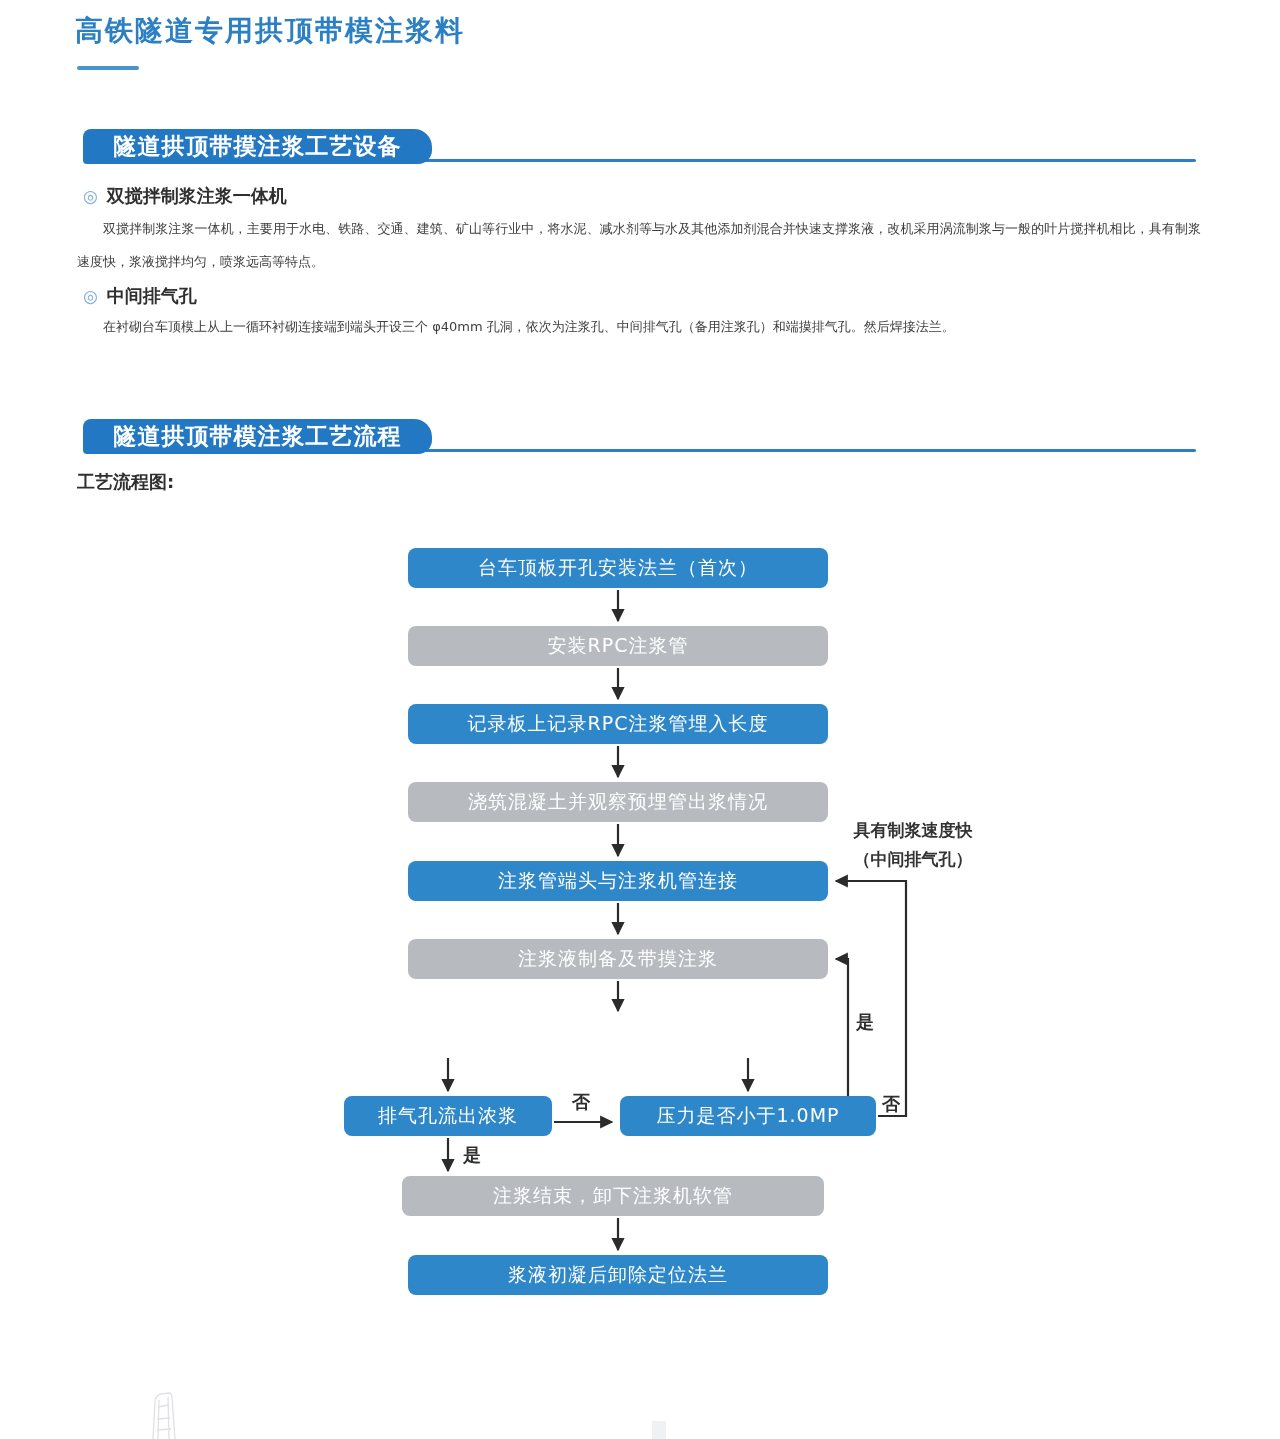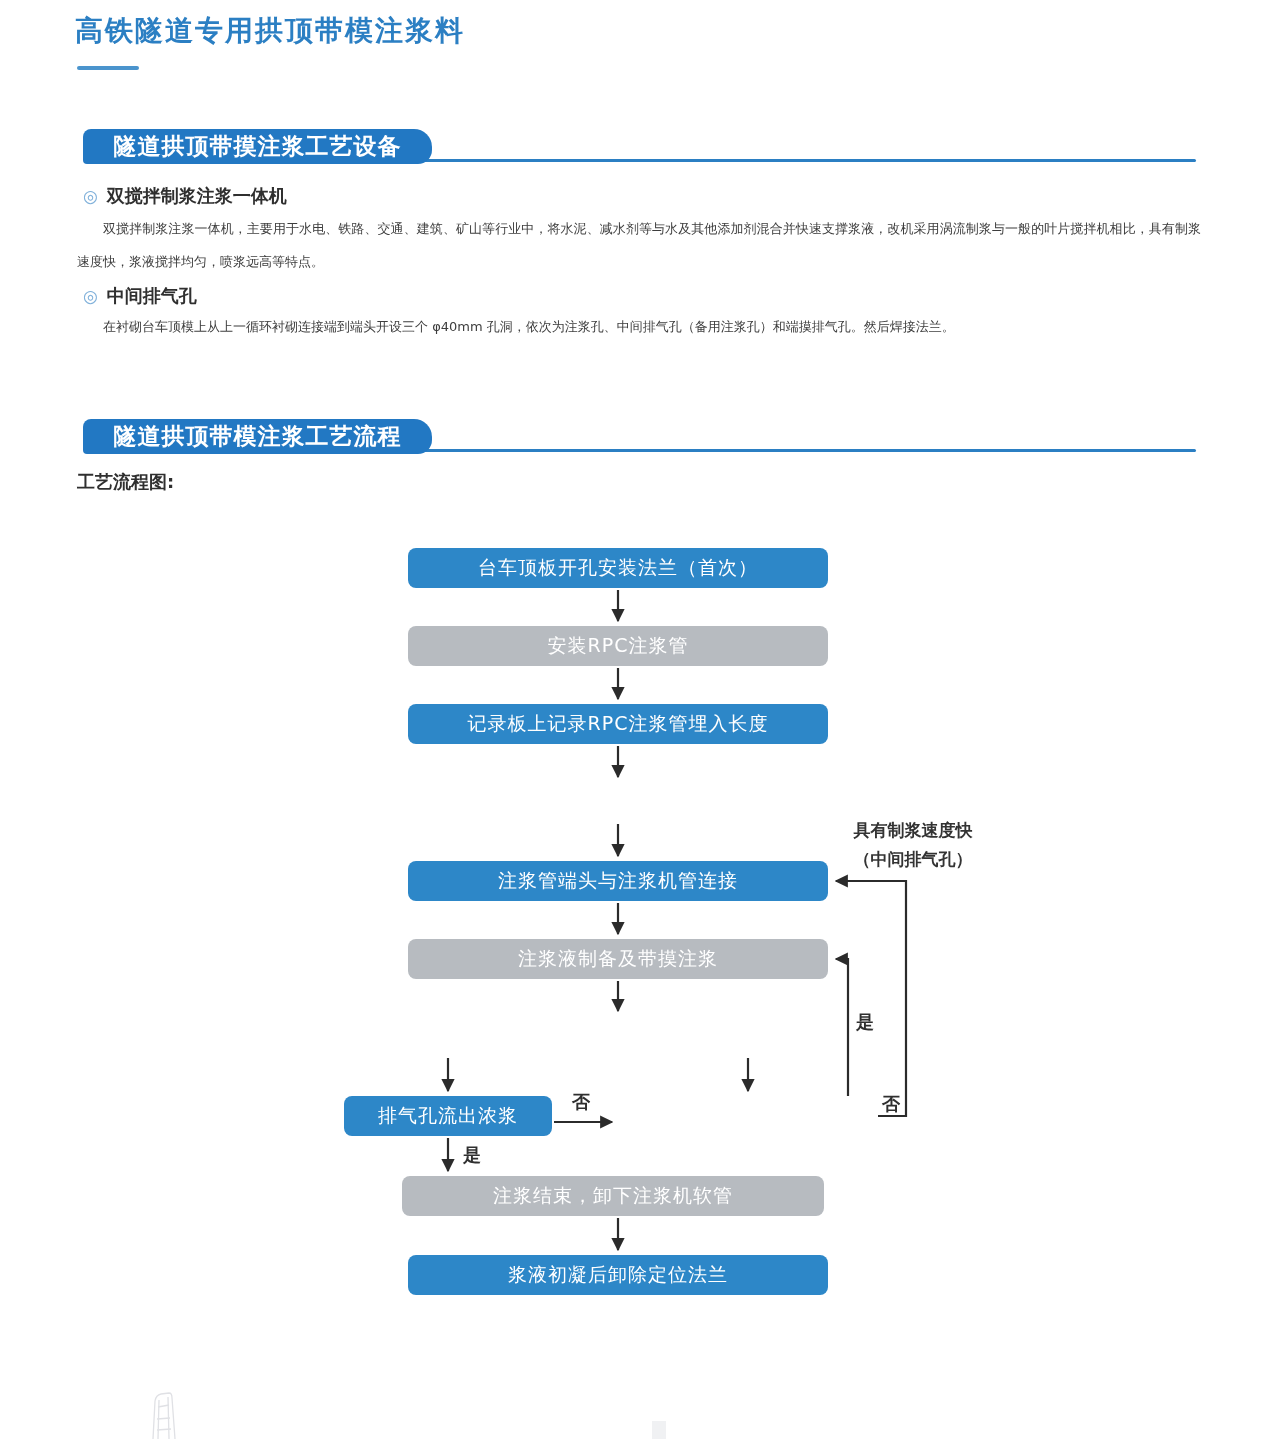--- a/index.html
+++ b/index.html
@@ -121,23 +121,25 @@
       <line x1="448" y1="1138" x2="448" y2="1171" marker-end="url(#ah)"></line>
       <line x1="618" y1="1218" x2="618" y2="1250" marker-end="url(#ah)"></line>
       <path d="M848,1096 L848,959 L836,959" marker-end="url(#ah)"></path>
       <path d="M878,1116 L906,1116 L906,881 L836,881" marker-end="url(#ah)"></path>
     </g>
   </svg>
 
   <div class="flow-box fb-blue s1">台车顶板开孔安装法兰（首次）</div>
   <div class="flow-box fb-gray s2">安装RPC注浆管</div>
   <div class="flow-box fb-blue s3">记录板上记录RPC注浆管埋入长度</div>
+  <div class="flow-box fb-gray s4">浇筑混凝土并观察预埋管出浆情况</div>
   <div class="flow-box fb-blue s5">注浆管端头与注浆机管连接</div>
   <div class="flow-box fb-gray s6">注浆液制备及带摸注浆</div>
   <div class="flow-box fb-blue s8">排气孔流出浓浆</div>
+  <div class="flow-box fb-blue s9">压力是否小于1.0MP</div>
   <div class="flow-box fb-gray s10">注浆结束，卸下注浆机软管</div>
   <div class="flow-box fb-blue s11">浆液初凝后卸除定位法兰</div>
 
   <div class="edge-label lbl-slurry-no">否</div>
   <div class="edge-label lbl-slurry-yes">是</div>
   <div class="edge-label lbl-pressure-yes">是</div>
   <div class="edge-label lbl-pressure-no">否</div>
 
   <div class="return-note">
     <div>具有制浆速度快</div>

